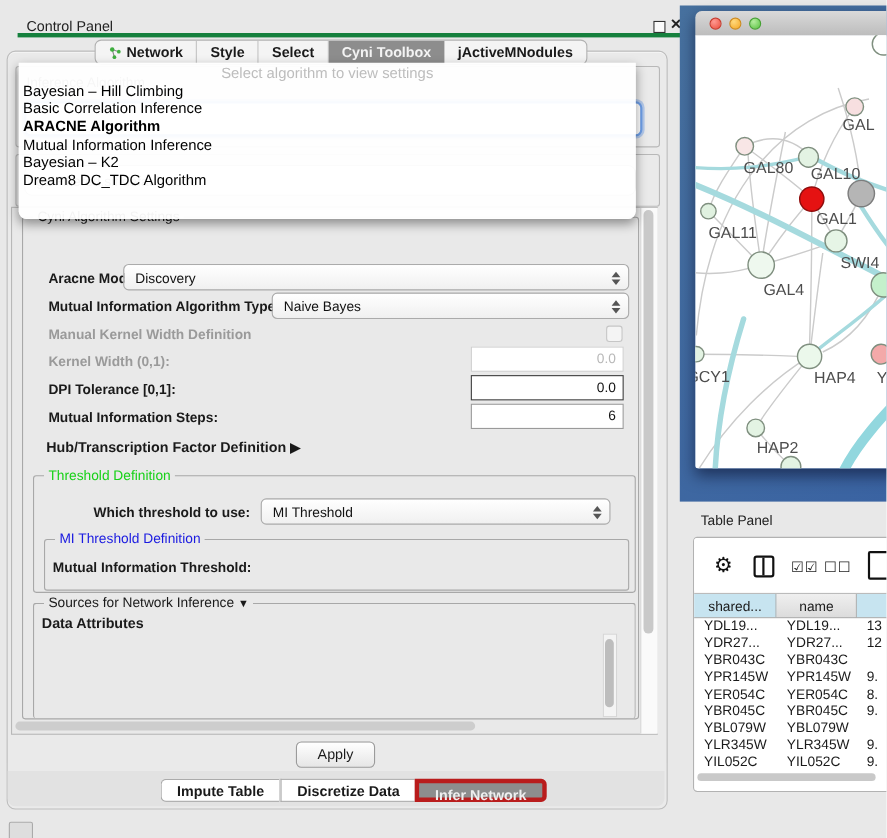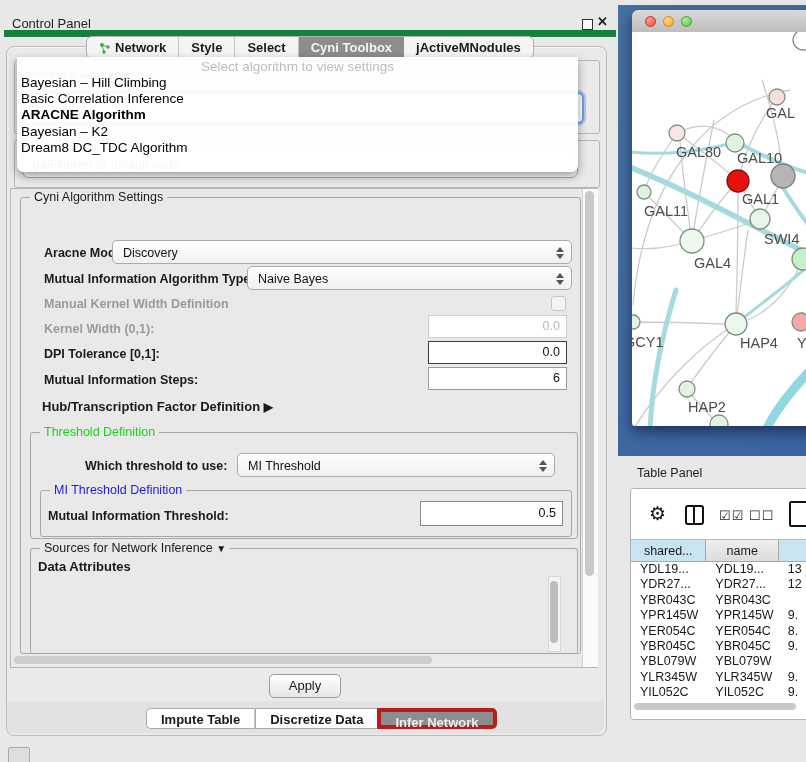--- a/index.html
+++ b/index.html
@@ -1,21 +1,21 @@
 <!DOCTYPE html>
 <html><head>
 <meta charset="utf-8">
 <style>
   html,body{margin:0;padding:0;}
   .stage{position:relative;width:806px;height:762px;overflow:hidden;background:#e8e8e8;
          font-family:"Liberation Sans",sans-serif;color:#1a1a1a;}
   .abs{position:absolute;}
 
   
-  .cp-titlebar{left:4px;top:6px;width:612px;height:24px;border-bottom:7px solid #15803d;}
+  .cp-titlebar{left:16px;top:6px;width:612px;height:24px;border-bottom:4px solid #15803d;}
   .cp-title{left:8px;top:10px;font-size:13px;color:#222;}
   .win-float{left:578px;top:13px;width:9px;height:9px;border:1.5px solid #333;background:#fafafa;}
   .win-close{left:593px;top:8px;font-size:13px;font-weight:900;color:#222;}
 
   .main-panel{left:6px;top:46px;width:599px;height:688px;background:#eaeaea;
               border:1px solid #bdbdbd;border-radius:8px;box-shadow:inset 0 1px 0 #f6f6f6;}
 
   
   .tabbar{left:86px;top:36px;height:21px;display:flex;background:#f4f4f4;border:1px solid #b2b2b2;
           border-radius:6px;overflow:hidden;z-index:20;}
@@ -27,21 +27,21 @@
   
   .ghost-grp{left:14px;top:60px;width:584px;height:72px;border:1px solid #b8b8b8;border-radius:3px;}
   .ghost-lbl{left:24px;top:68px;font-size:12.5px;color:#4a4a4a;}
   .ghost-combo{left:22px;top:92px;width:558px;height:28px;background:#fff;border:2px solid #6e9fe8;
                border-radius:6px;box-shadow:0 0 0 2px rgba(110,160,235,.45);}
   .ghost-grp2{left:14px;top:140px;width:584px;height:46px;border:1px solid #b8b8b8;border-radius:3px;}
   .ghost-combo2{left:22px;top:150px;width:556px;height:28px;background:#fff;border:1px solid #b0b0b0;
                 border-radius:7px;font-size:12.5px;color:#555;line-height:28px;padding-left:10px;box-sizing:border-box;}
 
   
-  .popup{left:17px;top:57px;width:561px;height:115px;background:rgba(255,255,255,.95);
+  .popup{left:17px;top:57px;width:561px;height:142px;background:rgba(255,255,255,.95);
          border-radius:0 0 7px 7px;box-shadow:0 4px 10px rgba(0,0,0,.4);z-index:50;}
   .popup-ph{text-align:center;color:#bdbdbd;font-size:13.5px;height:16px;padding-top:2px;}
   .pitem{font-size:13.5px;height:16.2px;line-height:16.2px;padding-left:4px;color:#000;}
   .pitem.sel{font-weight:bold;}
 
   
   .scrollpane{left:10px;top:188px;width:588px;height:480px;background:#e9e9e9;border:1px solid #b8b8b8;box-sizing:border-box;}
   .vsb-track{left:582px;top:189px;width:15px;height:478px;background:#fafafa;border-left:1px solid #d5d5d5;}
   .vsb-thumb{left:585px;top:191px;width:9px;height:385px;background:#c9c9c9;border-radius:5px;}
   .hsb-thumb{left:14px;top:656px;width:418px;height:8px;background:#cdcdcd;border-radius:4px;}
@@ -159,20 +159,21 @@
 <div class="abs ghost-combo"></div>
 <div class="abs ghost-grp2"></div>
 <div class="abs ghost-combo2">galFiltered.sif default node</div>
 
 <div class="abs popup">
   <div class="popup-ph">Select algorithm to view settings</div>
   <div id="algo-list">
         <div class="pitem">Bayesian – Hill Climbing</div>
         <div class="pitem">Basic Correlation Inference</div>
         <div class="pitem sel">ARACNE Algorithm</div>
+        <div class="pitem">Mutual Information Inference</div>
         <div class="pitem">Bayesian – K2</div>
         <div class="pitem">Dream8 DC_TDC Algorithm</div>
       </div>
 </div>
 
 <div class="abs scrollpane"></div>
 <div class="abs vsb-track"></div>
 <div class="abs vsb-thumb"></div>
 <div class="abs hsb-thumb"></div>
 
@@ -218,21 +219,20 @@
   <span>MI Threshold</span>
   <span class="spin">
         <i class="up"></i>
         <i class="dn"></i>
       </span>
 </div>
 <div class="grp" style="left:40px;top:490px;width:530px;height:45px;">
   <span class="legend blue">MI Threshold Definition</span>
 </div>
 <span class="lbl" style="left:48px;top:509px;">Mutual Information Threshold:</span>
-<div class="field" style="left:420px;top:501px;width:143px;height:25px;line-height:23px;border:1px solid #8a8a8a;">0.5</div>
 
 <div class="grp" style="left:30px;top:548px;width:546px;height:104px;border-bottom:none;">
   <span class="legend">
     <span>Sources for Network Inference</span>
     <span style="font-size:10px;"> ▼</span>
   </span>
 </div>
 <span class="lbl" style="left:38px;top:559px;font-size:13px;">Data Attributes</span>
 <div class="lsb-track"></div>
 <div class="lsb-thumb"></div>

